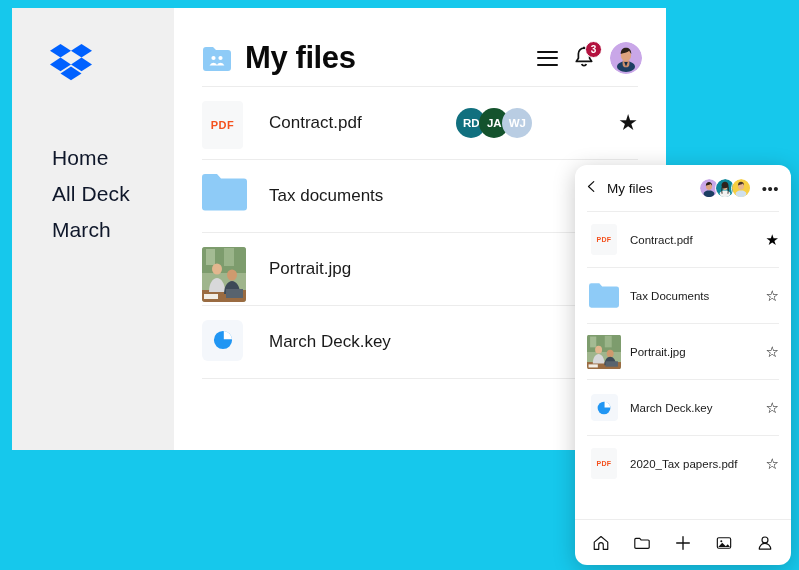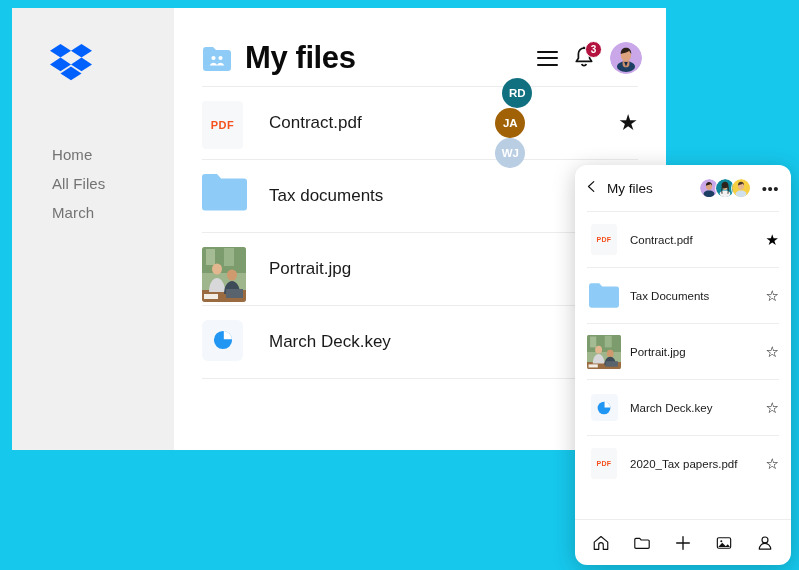--- a/index.html
+++ b/index.html
@@ -22,22 +22,22 @@
 
   
   #sidebar {
     width: 162px;
     background: #f0f0f0;
     flex: 0 0 162px;
     padding-top: 36px;
   }
   #dbx-logo { margin-left: 38px; margin-bottom: 58px; width: 42px; height: 38px; display:block; }
   .nav-item {
-    font-size: 15px;
-    color: #737373;
+    font-size: 21px;
+    color: #0f172a;
     padding: 6px 0 6px 40px;
     cursor: pointer;
     letter-spacing: 0.1px;
   }
 
   
   #content { flex: 1 1 auto; background:#fff; position: relative; }
 
   #content-header {
     display: flex; align-items: center;
@@ -84,21 +84,21 @@
   }
   .key-tile {
     width: 41px; height: 41px; background: #f4f7fb; border-radius: 6px;
     display:flex; align-items:center; justify-content:center;
   }
   .folder-tile { width: 45px; height: 37px; }
   .photo-tile { width: 44px; height: 55px; border-radius: 3px; overflow: hidden; }
   .photo-tile.small { width: 36px; height: 36px; border-radius: 4px; }
 
   
-  .avatar-stack { display: flex; flex-direction: column; }
+  .avatar-stack { display: flex; }
   .avatar-stack .av {
     width: 30px; height: 30px; border-radius: 50%;
     color: #fff; font-size: 11.5px; font-weight: bold;
     display: flex; align-items: center; justify-content: center;
     margin-left: -7px;
   }
   .avatar-stack .av:first-child { margin-left: 0; }
 
   .star { font-size: 22px; line-height: 1; cursor: pointer; color: #111; }
   #main-star { margin-left: 86px; }
@@ -168,21 +168,21 @@
       <polygon points="10.5,0 0,6.8 10.5,13.6 21,6.8" fill="#0061ff"></polygon>
       <polygon points="31.5,0 21,6.8 31.5,13.6 42,6.8" fill="#0061ff"></polygon>
       <polygon points="0,20.4 10.5,27.2 21,20.4 10.5,13.6" fill="#0061ff"></polygon>
       <polygon points="21,20.4 31.5,27.2 42,20.4 31.5,13.6" fill="#0061ff"></polygon>
       <polygon points="10.5,29.4 21,36.2 31.5,29.4 21,22.6" fill="#0061ff"></polygon>
     </svg>
     <div class="nav-item">
       <span>Home</span>
     </div>
     <div class="nav-item">
-      <span>All Files</span>
+      <span>All Deck</span>
     </div>
     <div class="nav-item">
       <span>March</span>
     </div>
   </div>
 
   <div id="content">
 
     <div id="content-header">
       <svg id="title-folder-icon" viewBox="0 0 30 25">
@@ -226,21 +226,21 @@
       <div class="file-row">
         <div class="icon-box">
           <div class="pdf-tile">
               <span>PDF</span>
             </div>
         </div>
         <div class="fname">Contract.pdf</div>
         <div class="row-right">
           <div class="avatar-stack">
             <div class="av" style="background:#11707f">RD</div>
-            <div class="av" style="background:#a16207">JA</div>
+            <div class="av" style="background:#14532d">JA</div>
             <div class="av" style="background:#b9cde3">WJ</div>
           </div>
           <div class="star" id="main-star">★</div>
         </div>
       </div>
 
       <div class="file-row">
         <div class="icon-box">
           <svg class="folder-tile" viewBox="0 0 45 37">
             <path d="M0,3 a3,3 0 0 1 3,-3 h12 l4,4.5 h23 a3,3 0 0 1 3,3 v26 a3,3 0 0 1 -3,3 h-39 a3,3 0 0 1 -3,-3 z" fill="#8ecbf7"></path>

